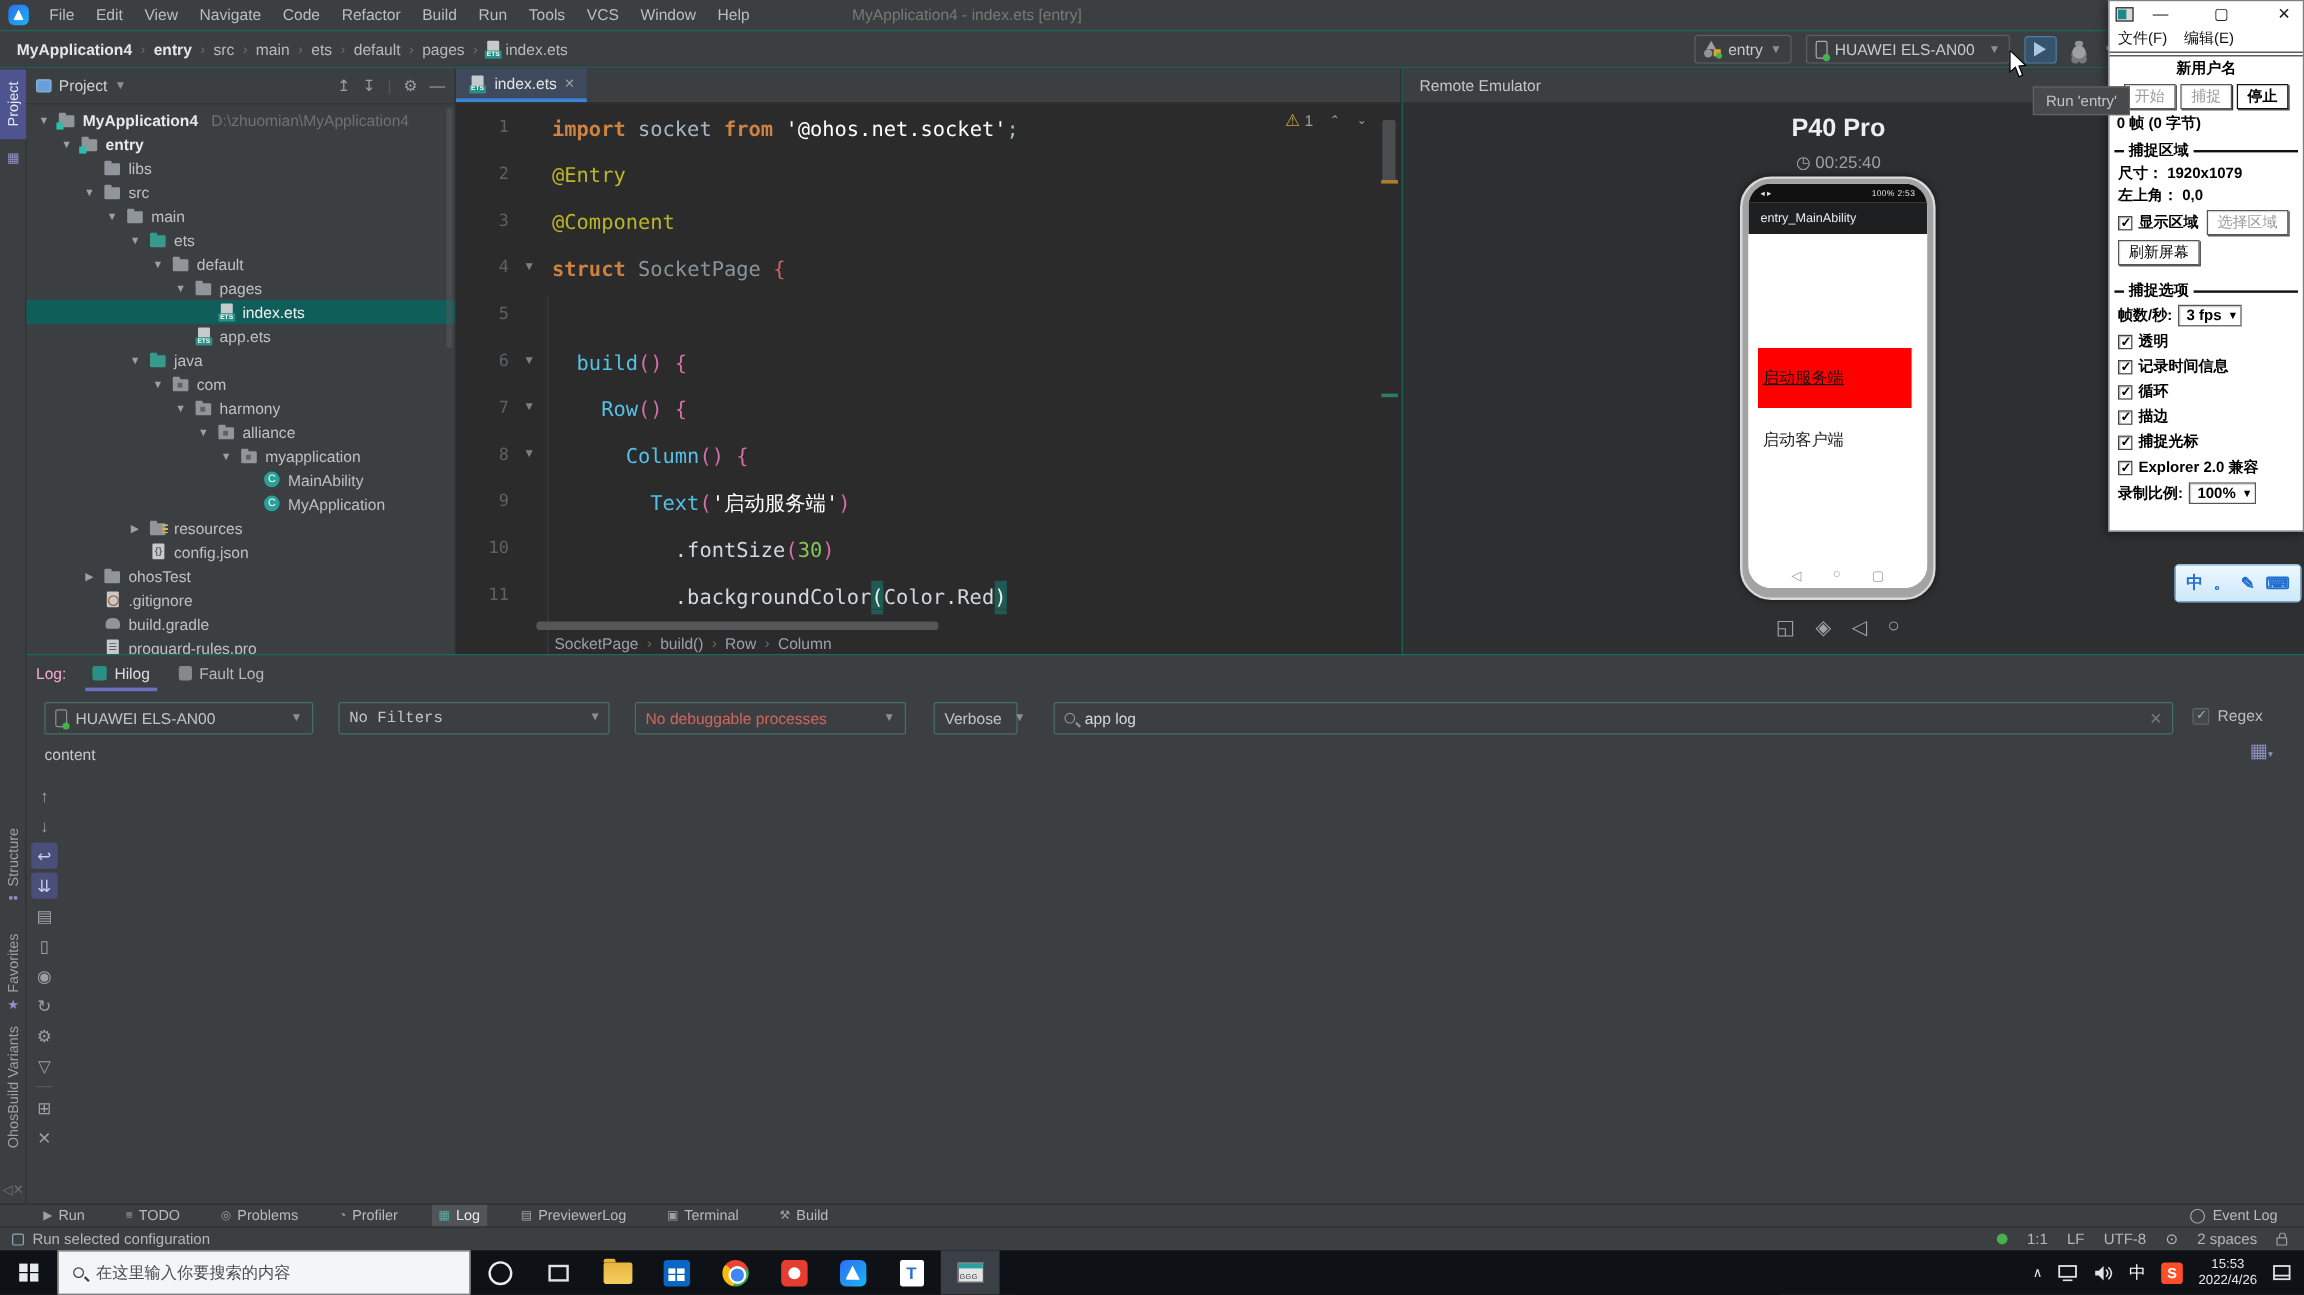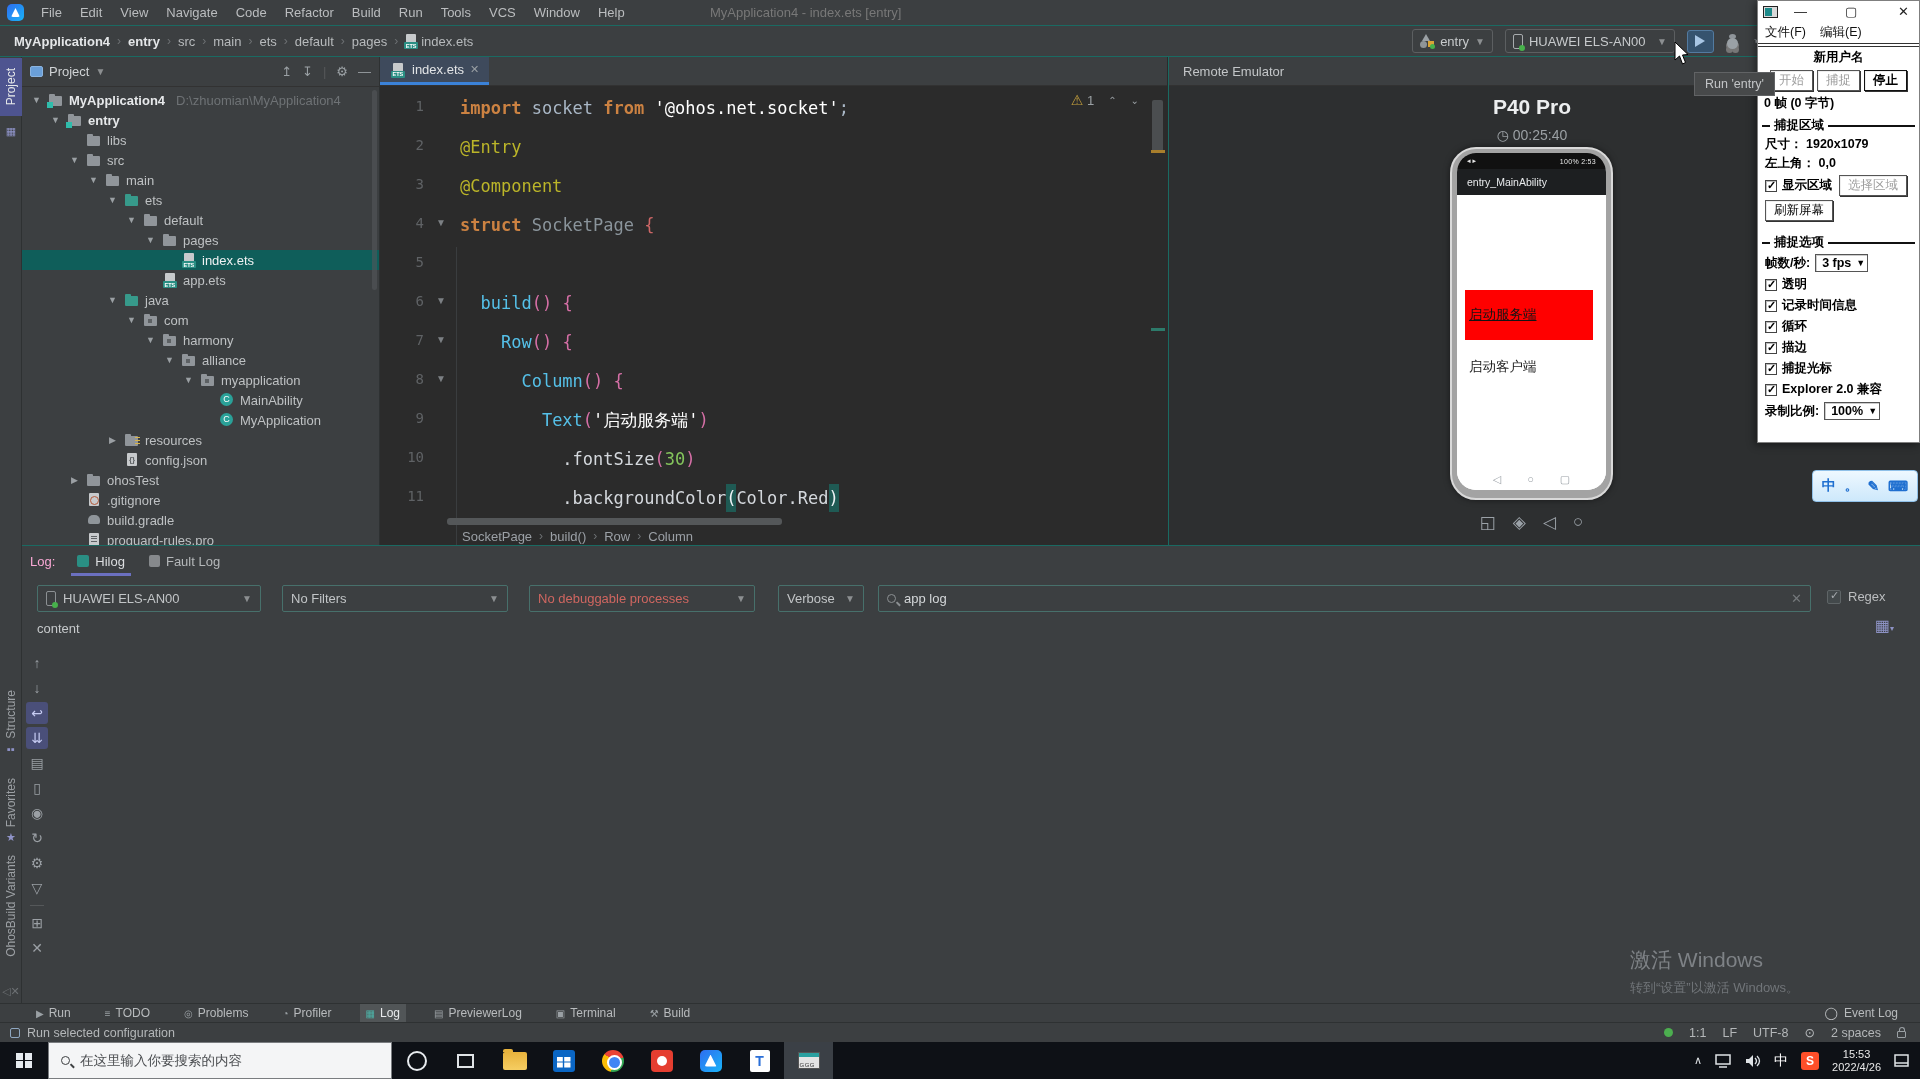--- a/index.html
+++ b/index.html
@@ -162,23 +162,23 @@
   #hilog-header { height:30px; display:flex; align-items:center; padding-left:8px; gap:4px; }
   #hilog-header .log-lbl { color:#f9a8d4; margin-right:8px; }
   .log-tab { display:flex; align-items:center; gap:6px; padding:0 10px; height:30px; color:#b5b8ba; position:relative; }
   .log-tab.active { color:#dcdee0; }
   .log-tab.active::after { content:""; position:absolute; left:4px; right:4px; bottom:0; height:3px; background:#6b70c0; }
   .hilog-ic { width:12px; height:12px; background:#2a8f84; border-radius:2px; }
   .fault-ic { width:11px; height:12px; background:#86898c; border-radius:2px; }
   .flt { position:absolute; top:39px; height:27px; border:1px solid #47706b; border-radius:2px; background:#3c3f41; display:flex; align-items:center; padding:0 8px; color:#c2c5c7; }
   .flt .caret { margin-left:auto; }
   #flt-device { left:15px; width:224px; gap:7px; }
-  #flt-filter { left:260px; width:226px; }
+  #flt-filter { left:260px; width:226px;font-family:Liberation Mono, monospace; }
   #flt-process { left:507px; width:226px; color:#cf6660; }
-  #flt-level { left:756px; width:86px; gap:10px;text-align:center; }
+  #flt-level { left:756px; width:70px; gap:10px;text-align:center; }
   #flt-search { left:856px; width:933px; gap:8px; }
   .mag { width:9px; height:9px; border:1.5px solid #8c9093; border-radius:50%; position:relative; flex:none;}
   .mag::after{ content:""; position:absolute; left:8px; top:8px; width:5px; height:1.5px; background:#8c9093; transform:rotate(45deg); }
   .clear-x { margin-left:auto; color:#74787b; }
   #flt-regex { position:absolute; left:1805px; top:43px; display:flex; align-items:center; gap:7px; }
   .cb-dark { width:14px; height:14px; background:#43494b; border:1px solid #5f6567; border-radius:2px; position:relative; }
   .cb-dark::after { content:"✓"; position:absolute; left:2px; top:-2px; color:#a8acb0; font-size:11px; }
   #log-content { position:absolute; left:15px; top:75px; color:#c6c9cb; }
   #log-tools { position:absolute; left:3px; top:106px; width:24px; display:flex; flex-direction:column; align-items:center; gap:3px; }
   .ltool { width:22px; height:22px; display:flex; align-items:center; justify-content:center; color:#9ba0a5; font-size:14px; border-radius:3px; }
@@ -726,24 +726,20 @@
         <div class="ltool">▯</div>
         <div class="ltool">◉</div>
         <div class="ltool">↻</div>
         <div class="ltool">⚙</div>
         <div class="ltool">▽</div>
         <div class="ltool-div"></div>
         <div class="ltool">⊞</div>
         <div class="ltool">✕</div>
       </div>
     <div id="log-settings">▦<span style="font-size:8px">▾</span></div>
-    <div id="watermark">
-      <div class="w1">激活 Windows</div>
-      <div class="w2">转到“设置”以激活 Windows。</div>
-    </div>
   </div>
 
   <div id="twbar" class="abs">
       <div class="tw-item">
         <span class="ic">▶</span>
         <span>Run</span>
       </div>
       <div class="tw-item">
         <span class="ic">≡</span>
         <span>TODO</span>

